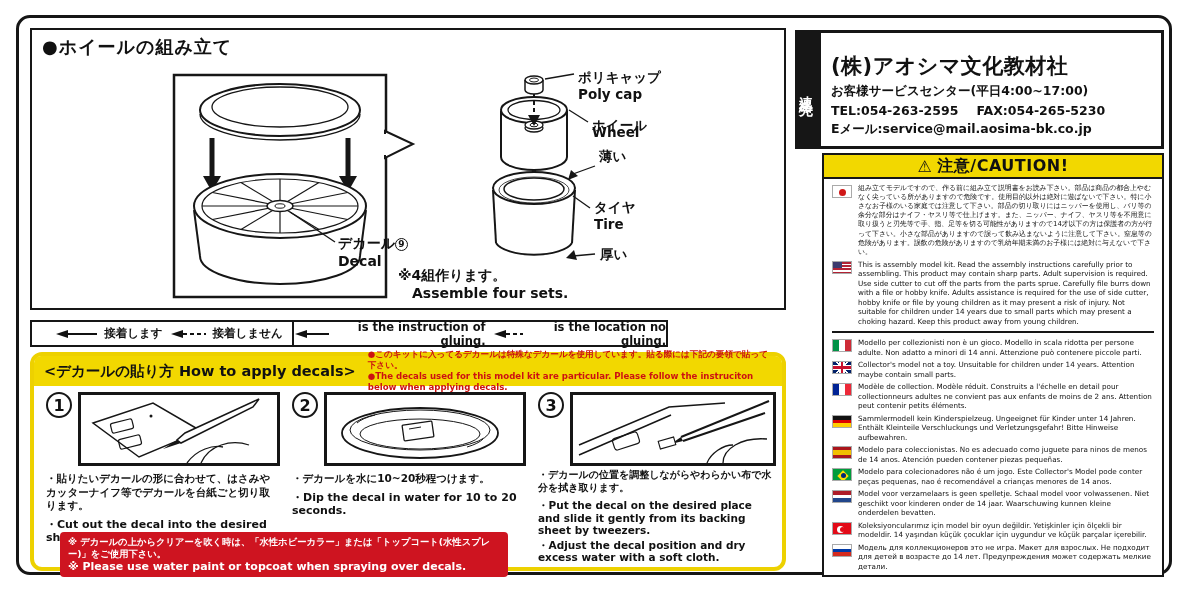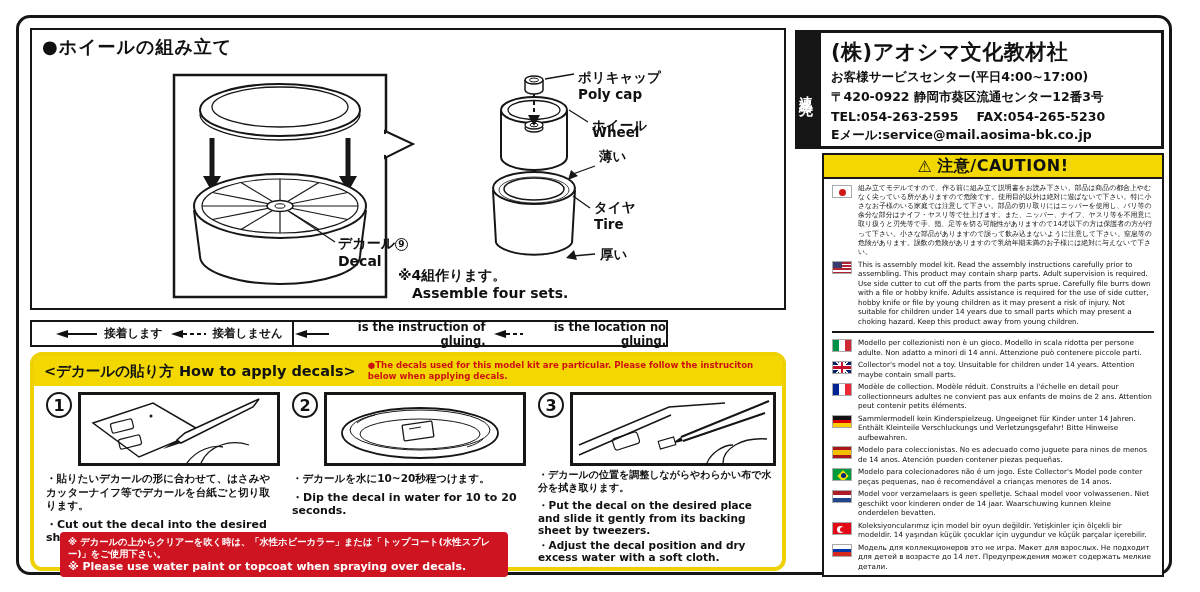--- a/index.html
+++ b/index.html
@@ -41,21 +41,21 @@
   .warn { position:absolute; left:26px; top:176px; width:448px; background:#ce1420;
     border-radius:4px; color:#fff; padding:4px 8px; }
   .warn-jp { font-size:9.3px; font-weight:bold; line-height:1.3; }
   .warn-en { font-size:11px; font-weight:bold; line-height:1.2; }
 
   
   .contact-tab { position:absolute; left:795px; top:30px; width:23px; height:119px; background:#161616;
     color:#fff; writing-mode:vertical-rl; display:flex; align-items:center; justify-content:center;
     font-size:14px; font-weight:bold; letter-spacing:4px; }
   .contact { position:absolute; left:818px; top:30px; width:346px; height:119px;
-    border:3px solid #161616; background:#fff; padding:5px 10px; }
+    border:3px solid #161616; background:#fff; padding:19px 10px; }
   .company { font-size:21px; font-weight:900; letter-spacing:0.5px; }
   .c-line { font-size:12.5px; font-weight:bold; margin-top:3px; white-space:nowrap; }
   .c-line .gap { display:inline-block; width:18px; }
 
   
   .caution { position:absolute; left:822px; top:153px; width:342px; height:424px;
     border:2px solid #161616; background:#fff; overflow:hidden; }
   .caution-head { height:24px; background:#f2d800; border-bottom:2px solid #161616;
     display:flex; align-items:center; justify-content:center; gap:5px;
     font-size:16px; font-weight:900; letter-spacing:0.5px; }
@@ -214,20 +214,21 @@
       <polygon points="1,5 13,1 13,9" fill="#111"></polygon>
       <line x1="13" y1="5" x2="36" y2="5" stroke="#111" stroke-width="2" stroke-dasharray="4 3"></line>
     </svg>
   <span>is the location no gluing.</span>
 </div>
 
 <div class="dec">
   <div class="dec-head">
     <span class="dec-title">&lt;デカールの貼り方 How to apply decals&gt;</span>
     <div class="dec-notes">
+      <div>●このキットに入ってるデカールは特殊なデカールを使用しています。貼る際には下記の要領で貼って下さい。</div>
       <div>●The decals used for this model kit are particular. Please follow the instruciton below when applying decals.</div>
     </div>
   </div>
 
   <div class="dec-cols">
 
     <div class="step">
       <div class="step-top">
         <div class="step-num">1</div>
         <div class="step-img">
@@ -292,21 +293,20 @@
   <div class="warn">
     <div class="warn-jp">※ デカールの上からクリアーを吹く時は、「水性ホビーカラー」または「トップコート(水性スプレー)」をご使用下さい。</div>
     <div class="warn-en">※ Please use water paint or topcoat when spraying over decals.</div>
   </div>
 </div>
 
 <div class="contact-tab">連絡先</div>
 <div class="contact">
   <div class="company">(株)アオシマ文化教材社</div>
   <div class="c-line">お客様サービスセンター(平日4:00~17:00)</div>
-  <div class="c-line">〒420-0922 静岡市葵区流通センター12番3号</div>
   <div class="c-line"><span>TEL:054-263-2595</span><span class="gap"></span><span>FAX:054-265-5230</span></div>
   <div class="c-line">Eメール:service@mail.aosima-bk.co.jp</div>
 </div>
 
 <div class="caution">
   <div class="caution-head">
     <span>⚠</span>
     <span>注意/CAUTION!</span>
   </div>
   <div class="caution-body">

